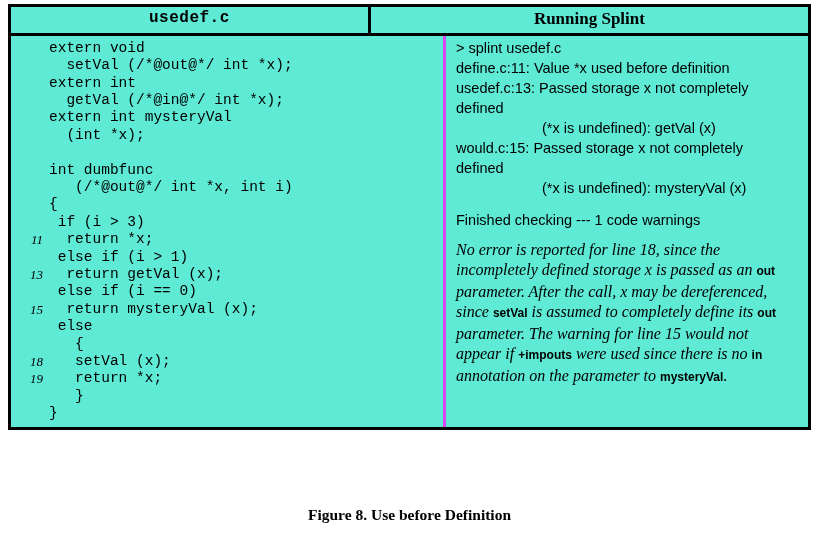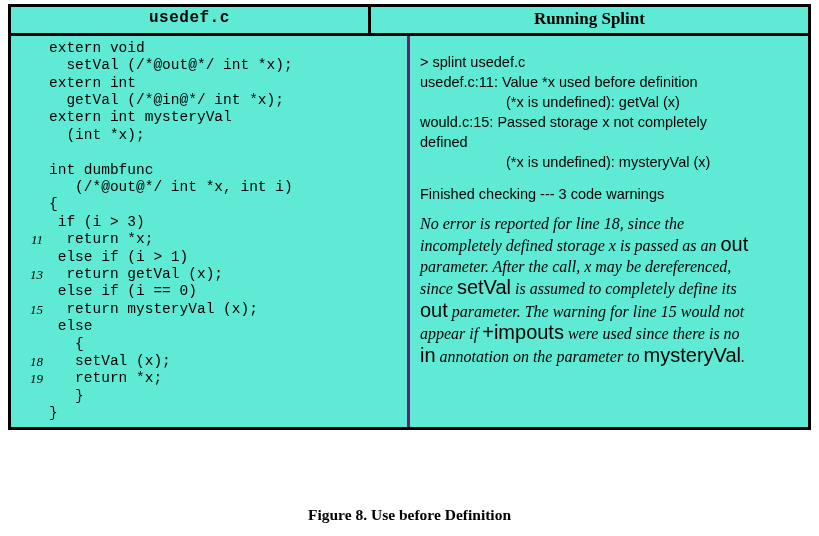--- a/index.html
+++ b/index.html
@@ -53,29 +53,29 @@
     font-family: "Liberation Serif", serif;
     font-size: 17px;
   }
   .body-row {
     display: flex;
     width: 100%;
     border-top: 3px solid #000000;
     box-sizing: border-box;
   }
   .cell-left {
-    width: 399px;
+    width: 435px;
     box-sizing: border-box;
-    border-right: 3px solid #701a75;
+    border-right: 3px solid #d946ef;
     padding: 4px 4px 4px 6px;
   }
   .cell-right {
     width: 348px;
     box-sizing: border-box;
-    padding: 16px 8px 6px 10px;
+    padding: 2px 8px 6px 10px;
   }
   
   .code {
     font-family: "Liberation Mono", monospace;
     font-size: 14.5px;
     line-height: 17.4px;
     white-space: pre;
   }
   .code-line {
     display: flex;
@@ -115,21 +115,22 @@
     font-family: "Liberation Serif", serif;
     font-style: italic;
     font-size: 16px;
     line-height: 20.5px;
     margin-top: 10px;
     text-align: left;
   }
   .note .mono-ident {
     font-family: "Liberation Sans", sans-serif;
     font-style: normal;
-    font-size: 20px;
+    font-size: 12px;
+    font-weight: bold;
   }
   .caption {
     position: absolute;
     left: 0;
     top: 506px;
     width: 819px;
     text-align: center;
     font-family: "Liberation Serif", serif;
     font-weight: bold;
     font-size: 15.5px;
@@ -149,26 +150,27 @@
 
     <div class="body-row">
 
       <div class="cell-left">
         <div class="code" id="code-listing"><div class="code-line"><span class="lineno"></span><span class="codetext">extern void</span></div><div class="code-line"><span class="lineno"></span><span class="codetext">  setVal (/*@out@*/ int *x);</span></div><div class="code-line"><span class="lineno"></span><span class="codetext">extern int</span></div><div class="code-line"><span class="lineno"></span><span class="codetext">  getVal (/*@in@*/ int *x);</span></div><div class="code-line"><span class="lineno"></span><span class="codetext">extern int mysteryVal</span></div><div class="code-line"><span class="lineno"></span><span class="codetext">  (int *x);</span></div><div class="code-line"><span class="lineno"></span><span class="codetext"> </span></div><div class="code-line"><span class="lineno"></span><span class="codetext">int dumbfunc</span></div><div class="code-line"><span class="lineno"></span><span class="codetext">   (/*@out@*/ int *x, int i)</span></div><div class="code-line"><span class="lineno"></span><span class="codetext">{</span></div><div class="code-line"><span class="lineno"></span><span class="codetext"> if (i &gt; 3)</span></div><div class="code-line"><span class="lineno">11</span><span class="codetext">  return *x;</span></div><div class="code-line"><span class="lineno"></span><span class="codetext"> else if (i &gt; 1)</span></div><div class="code-line"><span class="lineno">13</span><span class="codetext">  return getVal (x);</span></div><div class="code-line"><span class="lineno"></span><span class="codetext"> else if (i == 0)</span></div><div class="code-line"><span class="lineno">15</span><span class="codetext">  return mysteryVal (x);</span></div><div class="code-line"><span class="lineno"></span><span class="codetext"> else</span></div><div class="code-line"><span class="lineno"></span><span class="codetext">   {</span></div><div class="code-line"><span class="lineno">18</span><span class="codetext">   setVal (x);</span></div><div class="code-line"><span class="lineno">19</span><span class="codetext">   return *x;</span></div><div class="code-line"><span class="lineno"></span><span class="codetext">   }</span></div><div class="code-line"><span class="lineno"></span><span class="codetext">}</span></div></div>
       </div>
 
       <div class="cell-right">
         <div class="out" id="output-listing">
             <div class="out-line">&gt; splint usedef.c</div>
-            <div class="out-line">usedef.c:11: Value *x used before definition</div>
+            <div class="out-line">define.c:11: Value *x used before definition</div>
+            <div class="out-line">usedef.c:13: Passed storage x not completely defined</div>
             <div class="out-line out-indent">(*x is undefined): getVal (x)</div>
             <div class="out-line">would.c:15: Passed storage x not completely defined</div>
             <div class="out-line out-indent">(*x is undefined): mysteryVal (x)</div>
             <div class="out-gap"></div>
-            <div class="out-line">Finished checking --- 3 code warnings</div>
+            <div class="out-line">Finished checking --- 1 code warnings</div>
           </div>
         <div class="note" id="output-note"><span>No error is reported for line 18, since the incompletely defined storage x is passed as an </span><span class="mono-ident">out</span><span> parameter.  After the call, x may be dereferenced, since </span><span class="mono-ident">setVal</span><span> is assumed to completely define its </span><span class="mono-ident">out</span><span> parameter.  The warning for line 15 would not appear if </span><span class="mono-ident">+impouts</span><span> were used since there is no </span><span class="mono-ident">in</span><span> annotation on the parameter to </span><span class="mono-ident">mysteryVal</span><span>.</span></div>
       </div>
 
     </div>
 
   </div>
 
   <div class="caption">Figure 8.  Use before Definition</div>
 

